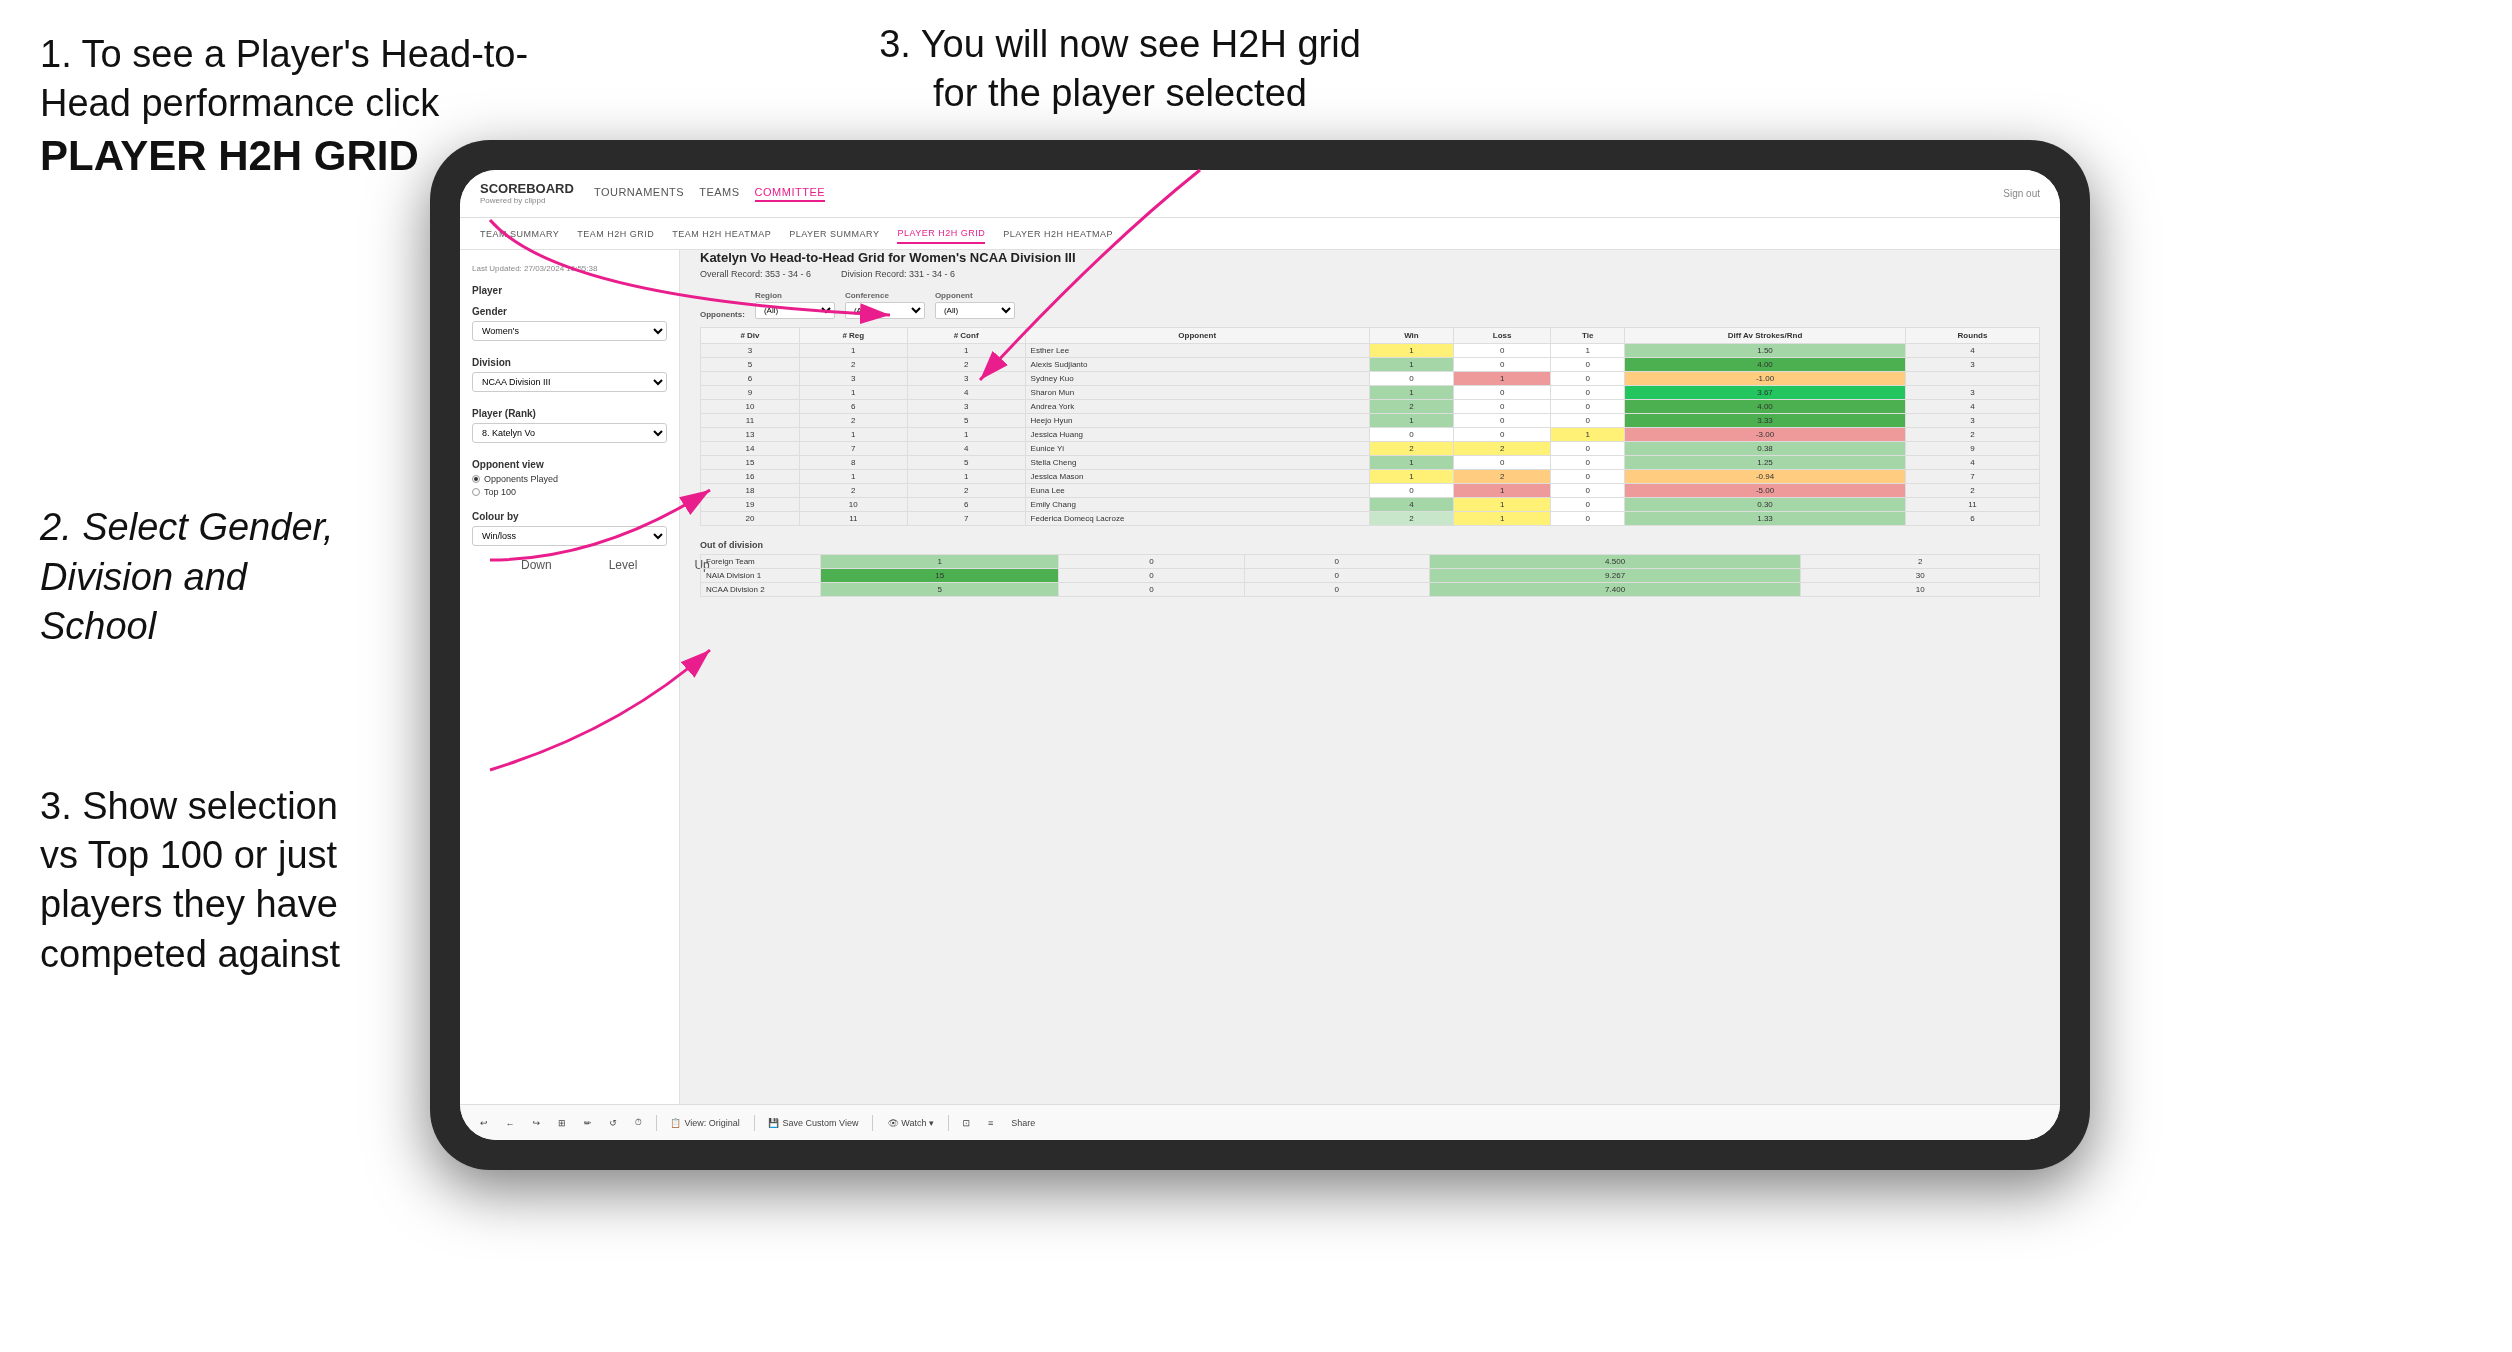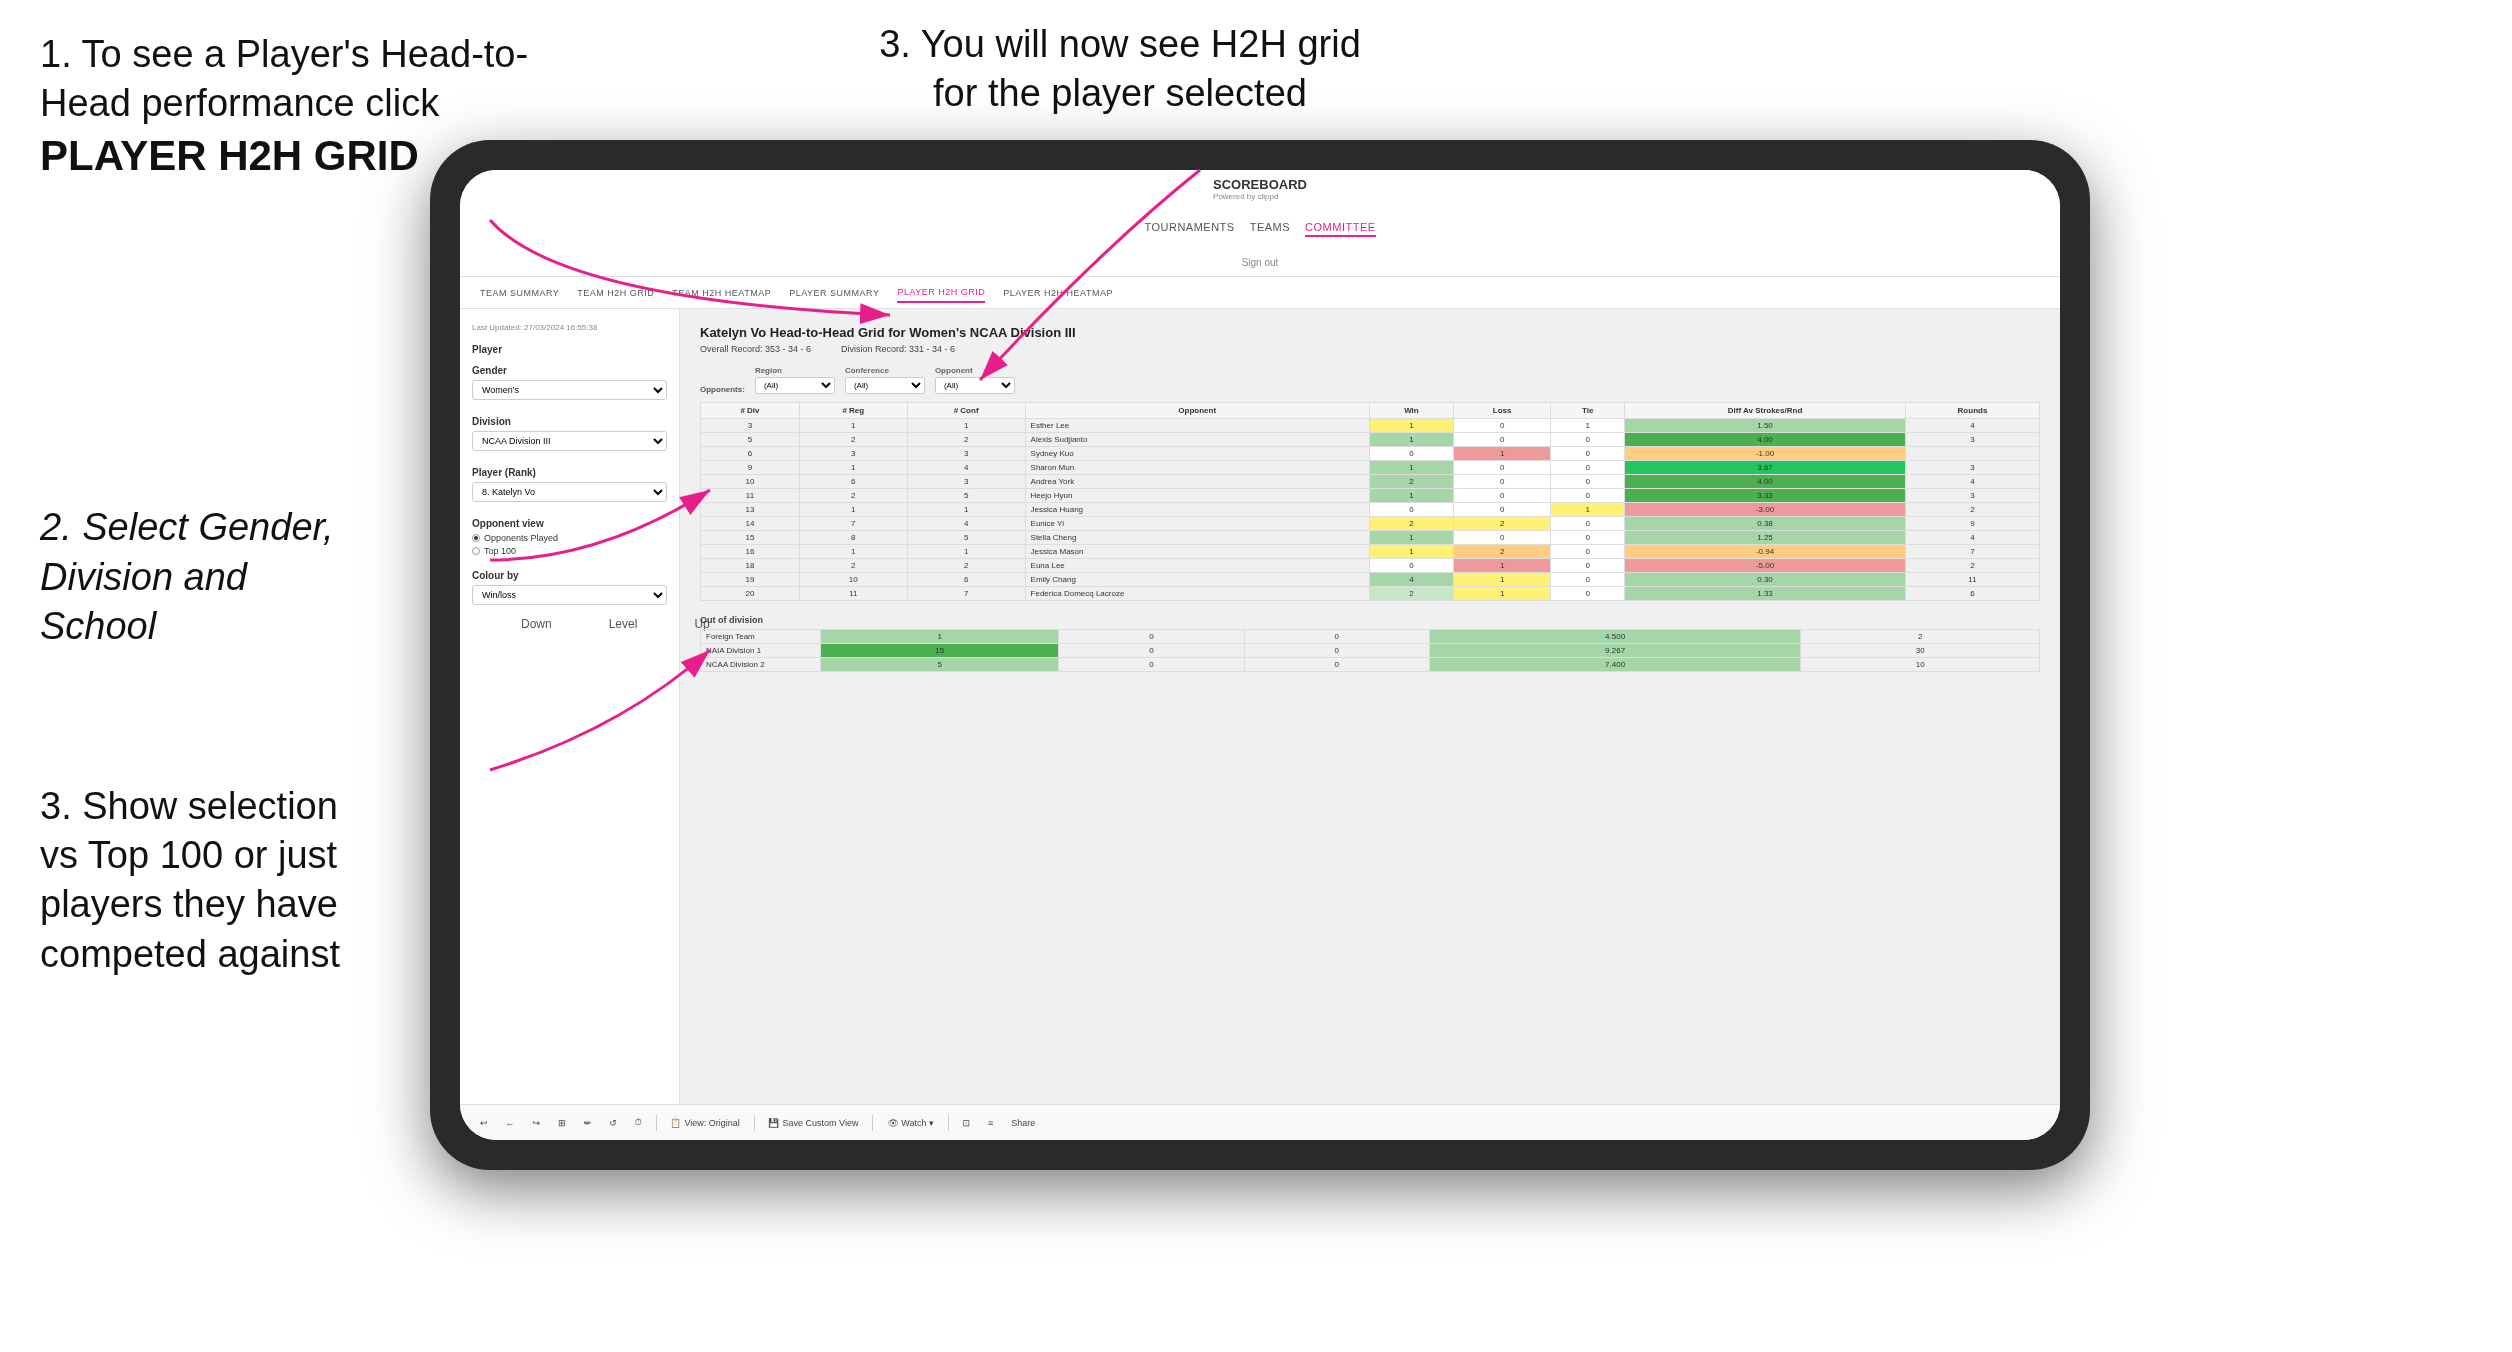--- a/index.html
+++ b/index.html
@@ -72,21 +72,20 @@
 
     
     .navbar {
       background: #fff;
       padding: 8px 20px;
       display: flex;
       align-items: center;
       border-bottom: 1px solid #ddd;
       gap: 20px;
       min-height: 48px;
-      flex-direction: column;
     }
     .logo {
       font-size: 13px;
       font-weight: 900;
       color: #333;
       line-height: 1.1;
     }
     .logo-sub {
       font-size: 8px;
       font-weight: 400;
@@ -221,21 +220,21 @@
     }
     .colour-label {
       font-size: 12px;
       color: #555;
       padding-left: 41px;
     }
 
     
     .content-area {
       flex: 1;
-      padding: 16px 20px;
+      padding: 0 20px;
       overflow: auto;
     }
 
     
     .h2h-title {
       font-size: 13px;
       font-weight: 700;
       color: #222;
       margin-bottom: 4px;
     }

